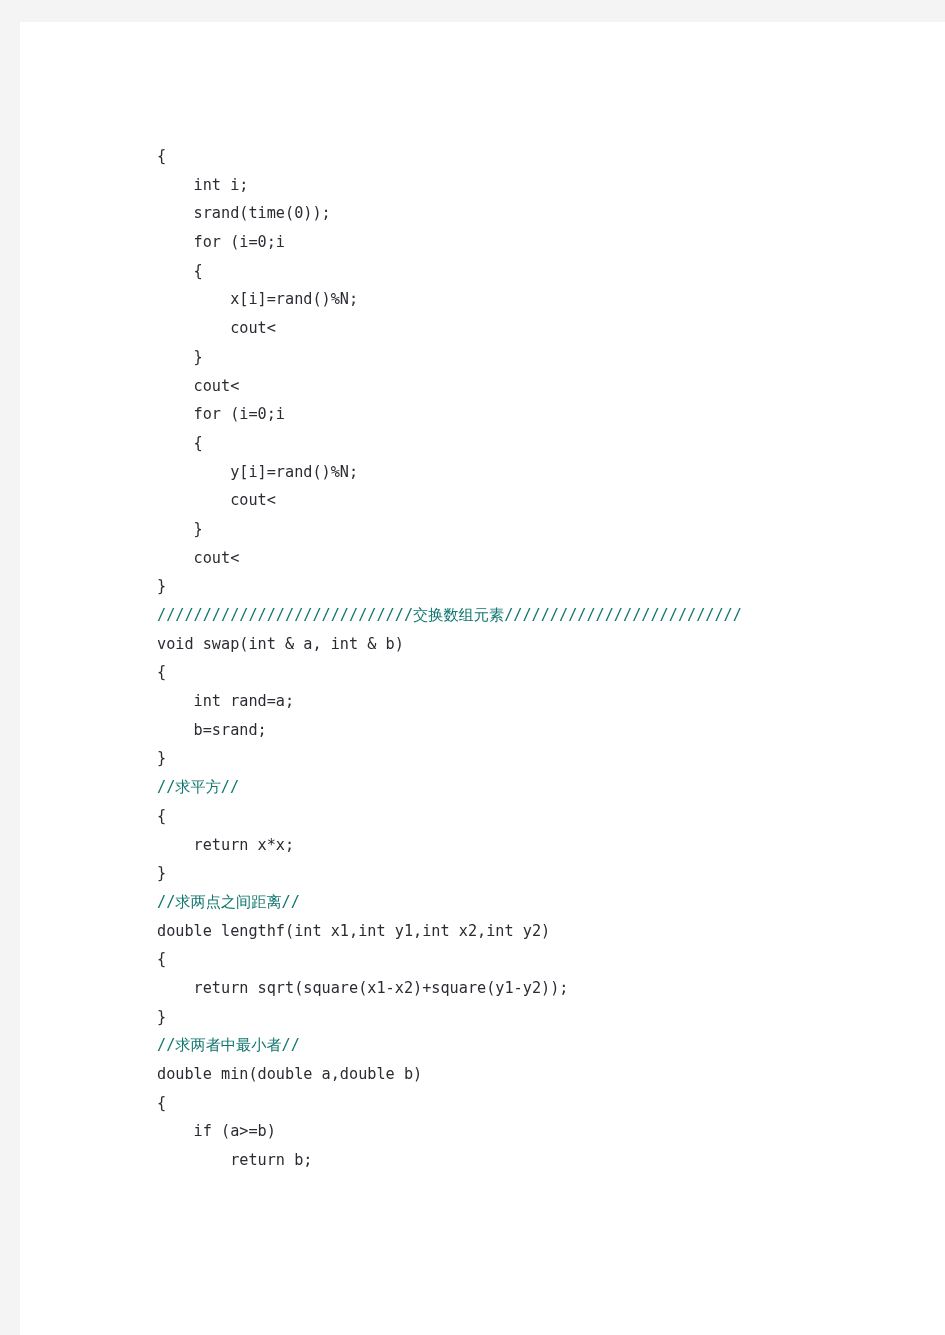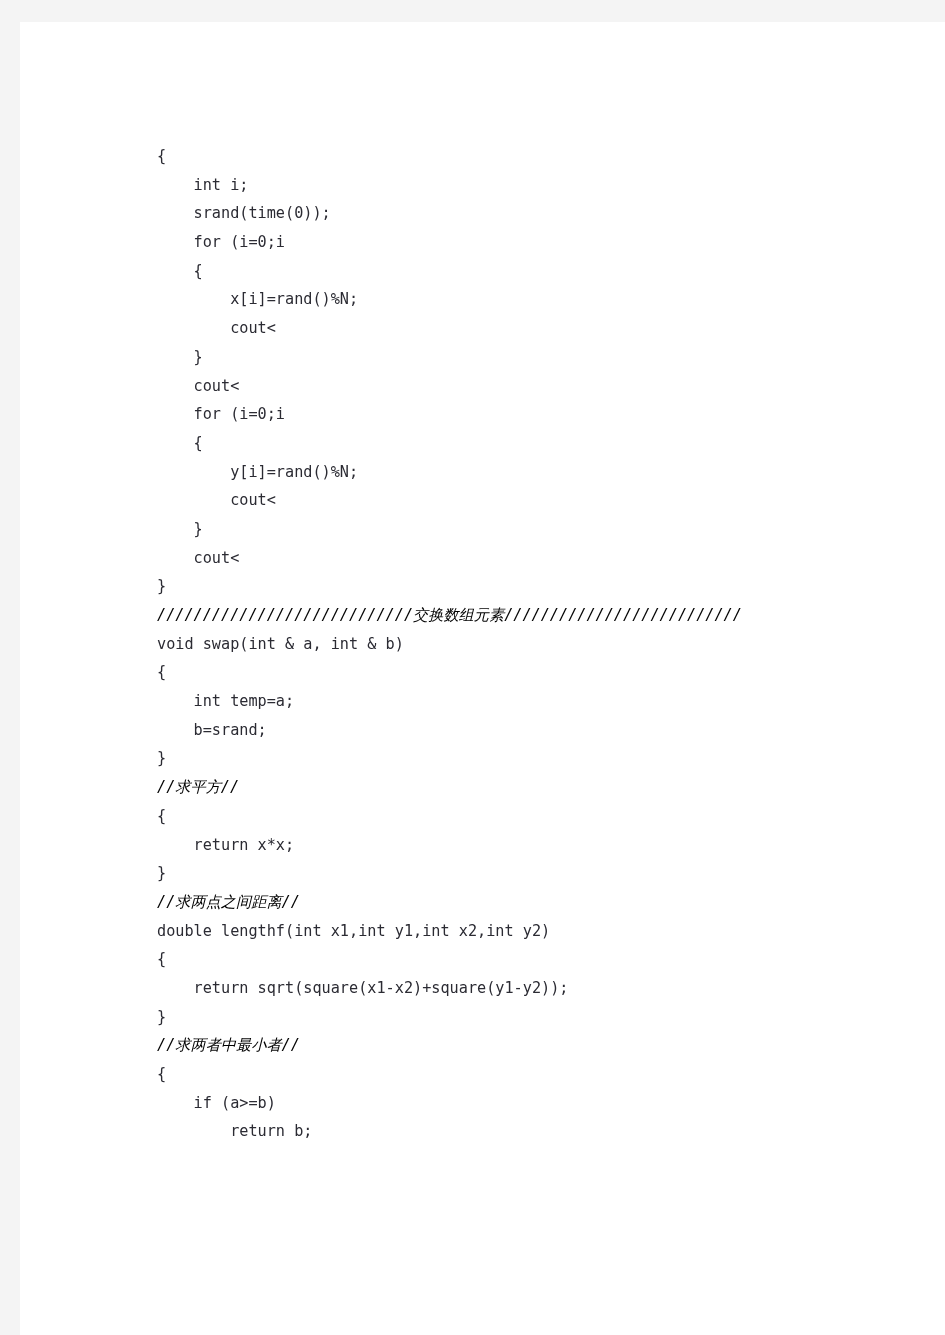--- a/index.html
+++ b/index.html
@@ -30,22 +30,21 @@
   .code-line {
     font-family: "DejaVu Sans Mono", monospace;
     font-size: 15.2px;
     line-height: 28.7px;
     color: #2b2b33;
     white-space: pre;
     letter-spacing: 0px;
     height: 28.7px;
   }
   .code-line.comment {
-    color: #000000;
-    font-style: italic;
+    color: #0f766e;
   }
   .code-line.cjk {
     font-family: "DejaVu Sans Mono", "DejaVu Sans", monospace;
   }
 </style>
 </head>
 <body>
 
 <div id="page">
   <div id="code-block">
@@ -61,30 +60,31 @@
       <div class="code-line">    for (i=0;i</div>
       <div class="code-line">    {</div>
       <div class="code-line">        y[i]=rand()%N;</div>
       <div class="code-line">        cout&lt;</div>
       <div class="code-line">    }</div>
       <div class="code-line">    cout&lt;</div>
       <div class="code-line">}</div>
       <div class="code-line comment cjk">////////////////////////////交换数组元素//////////////////////////</div>
       <div class="code-line">void swap(int &amp; a, int &amp; b)</div>
       <div class="code-line">{</div>
-      <div class="code-line">    int temp=a;</div>
+      <div class="code-line">    int rand=a;</div>
       <div class="code-line">    b=srand;</div>
       <div class="code-line">}</div>
       <div class="code-line comment cjk">//求平方//</div>
       <div class="code-line">{</div>
       <div class="code-line">    return x*x;</div>
       <div class="code-line">}</div>
       <div class="code-line comment cjk">//求两点之间距离//</div>
       <div class="code-line">double lengthf(int x1,int y1,int x2,int y2)</div>
       <div class="code-line">{</div>
       <div class="code-line">    return sqrt(square(x1-x2)+square(y1-y2));</div>
       <div class="code-line">}</div>
       <div class="code-line comment cjk">//求两者中最小者//</div>
+      <div class="code-line">double min(double a,double b)</div>
       <div class="code-line">{</div>
       <div class="code-line">    if (a&gt;=b)</div>
       <div class="code-line">        return b;</div>
     </div>
 </div>
 
 </body></html>

